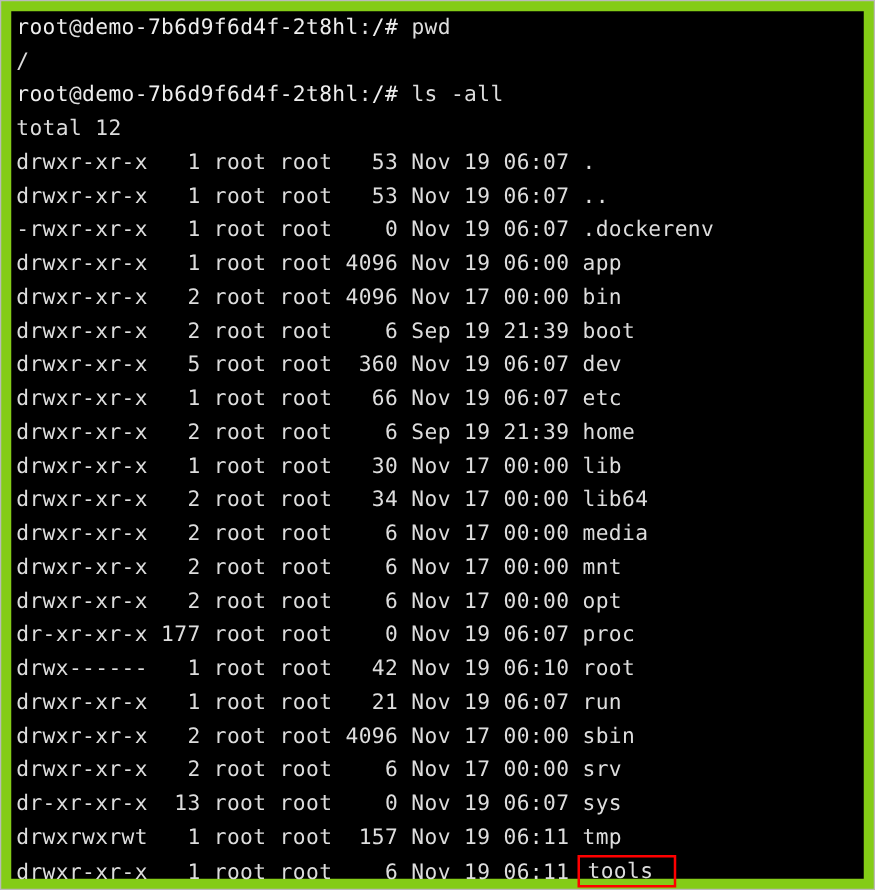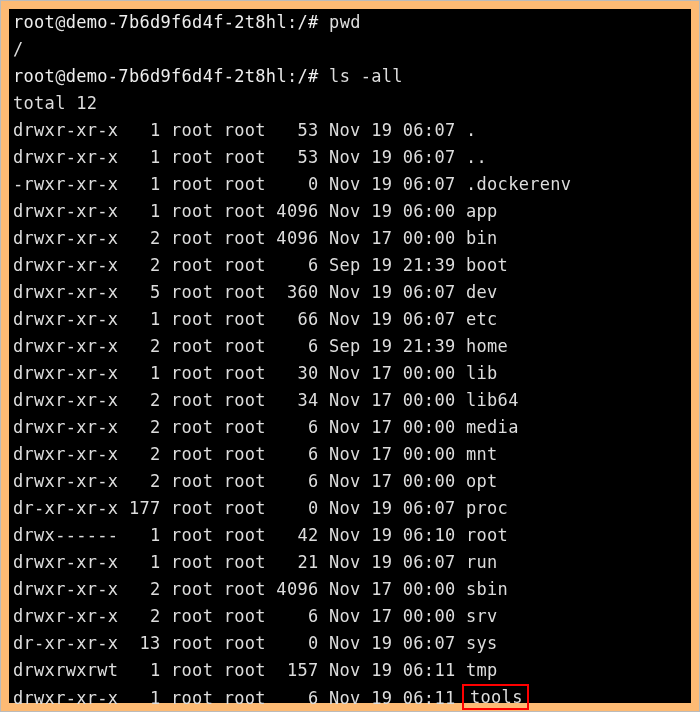--- a/index.html
+++ b/index.html
@@ -8,21 +8,21 @@
     background: #fff;
   }
   .frame {
     width: 700px;
     height: 712px;
     box-sizing: border-box;
     border: 1px solid #bbb;
     position: relative;
     overflow: hidden;
     padding: 8px;
-    background: #fdba74;
+    background: #84cc16;
   }
   .term {
     background: #000;
     color: #ddd;
     font-family: "DejaVu Sans Mono", "Menlo", "Consolas", monospace;
     font-size: 17px;
     line-height: 27px;
     width: 100%;
     height: 100%;
     box-sizing: border-box;
@@ -34,21 +34,21 @@
   .line { white-space: pre; }
   .prompt-user { color: #eee; }
   .prompt-host { color: #eee; }
   .prompt-path { color: #eee; }
   .prompt-sym  { color: #eee; }
   .cmd { color: #ddd; }
   .out { color: #ddd; }
   .highlight-box {
     display: inline-block;
     border: 2px solid #ff0000;
-    padding: 0 4px 0 6px;
+    padding: 0 16px 0 6px;
     margin-left: -4px;
     line-height: 22px;
     height: 22px;
     vertical-align: 1px;
     text-align: center;
   }
 </style>
 </head>
 <body>
 

